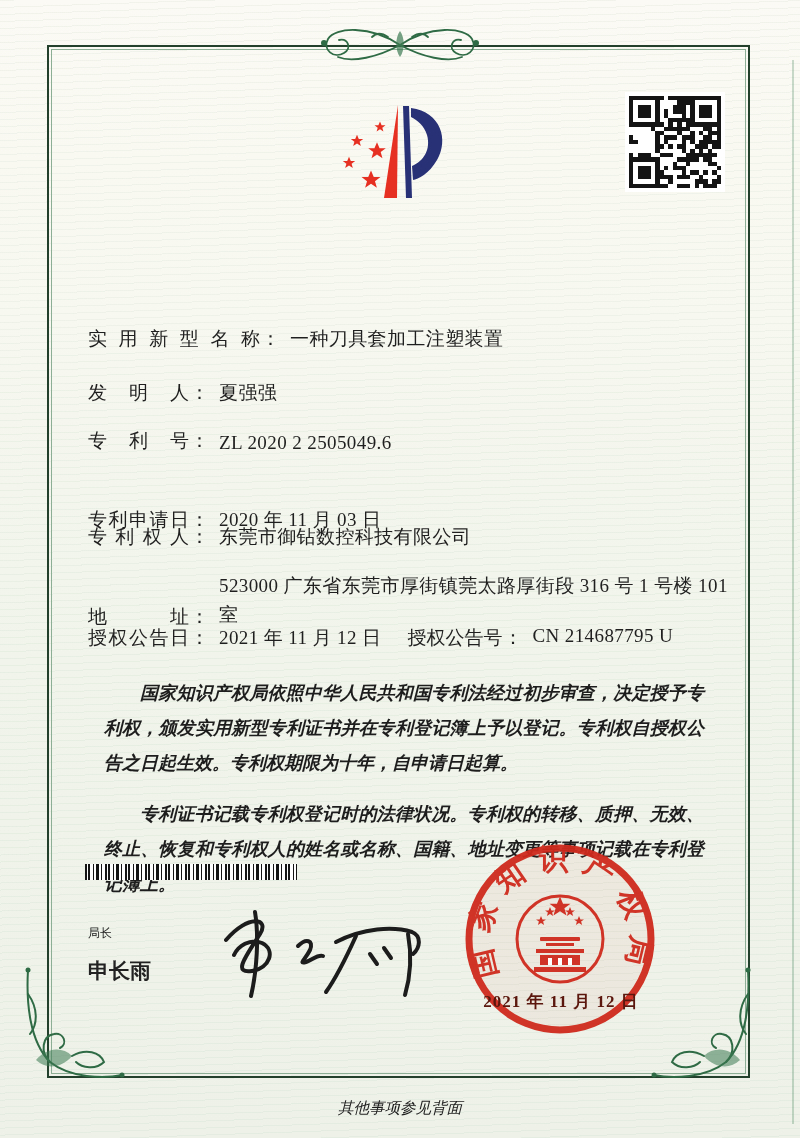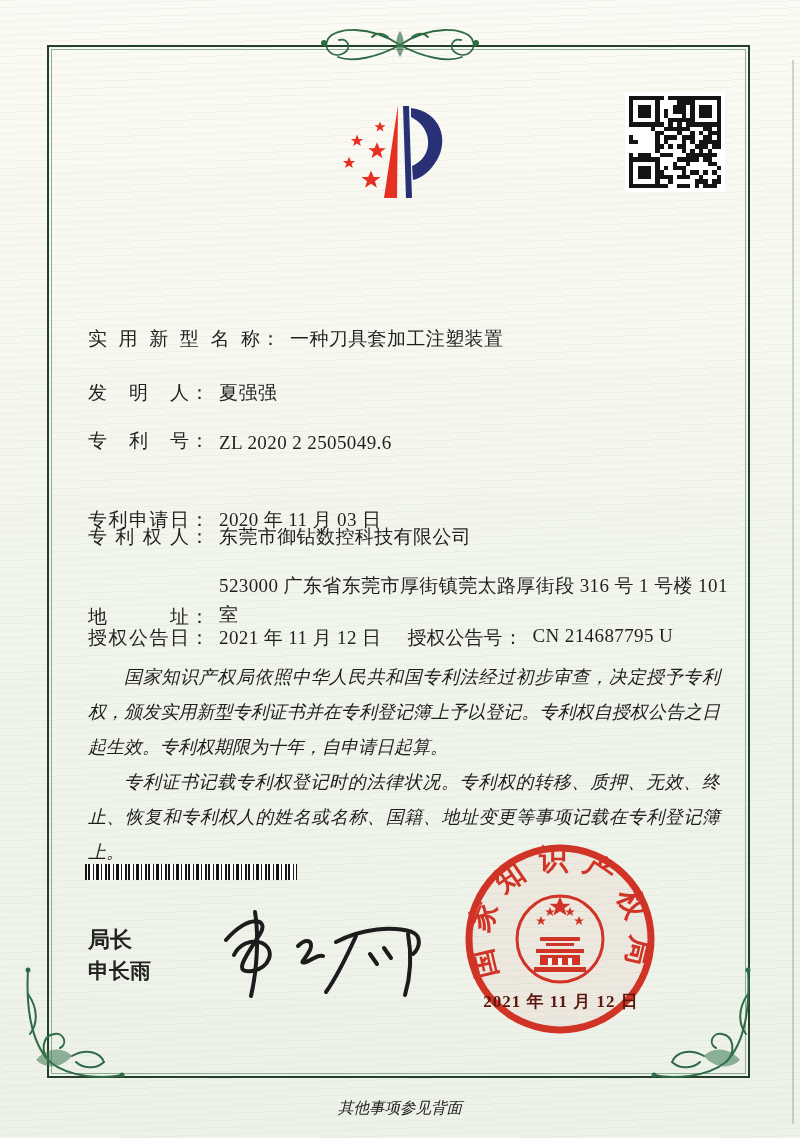--- a/index.html
+++ b/index.html
@@ -53,31 +53,31 @@
   .fr0{top:326px;} .fr1{top:380px;} .fr2{top:428px;} .fr3{top:476px;margin-top:31px;}
   .fr4{top:524px;} .fr5{top:571px;} .fr6{top:625px;}
   .grant2{margin-left:26px;display:flex;}
 
   
   .body-text{
     position:absolute;left:88px;top:660px;width:632px;
     font-size:18px;line-height:1.95;font-style:italic;color:#1d1d1d;
     text-align:justify;
   }
-  .body-text p{margin:0;text-indent:2em;}
+  .body-text p{margin:16px;text-indent:2em;font-weight:bold;}
 
   
   .barcode{
     position:absolute;left:85px;top:864px;width:212px;height:16px;
     background:repeating-linear-gradient(90deg,
       #151515 0 2px,#fff 2px 3px,#151515 3px 5px,#fff 5px 8px,
       #151515 8px 9px,#fff 9px 11px,#151515 11px 14px,#fff 14px 16px,
       #151515 16px 17px,#fff 17px 20px);
   }
-  .director-title{position:absolute;left:88px;top:925px;font-family:"Liberation Sans","DejaVu Sans",sans-serif;font-weight:700;font-size:22px;}
+  .director-title{position:absolute;left:88px;top:925px;font-family:"Liberation Sans","DejaVu Sans",sans-serif;font-weight:400;font-size:12px;}
   .director-name{position:absolute;left:88px;top:957px;font-family:"Liberation Sans","DejaVu Sans",sans-serif;font-weight:600;font-size:21px;}
   .signature{position:absolute;left:198px;top:898px;width:240px;height:105px;}
 
   .seal{position:absolute;left:462px;top:841px;width:196px;height:196px;z-index:1;opacity:.95;}
   .seal-date{
     position:absolute;left:455px;top:990px;width:212px;z-index:2;
     text-align:center;font-size:17px;font-weight:bold;letter-spacing:1px;color:#5b170d;
   }
 
   .page-num{position:absolute;left:0;top:1049px;width:100%;text-align:center;font-size:15px;color:#222;}

